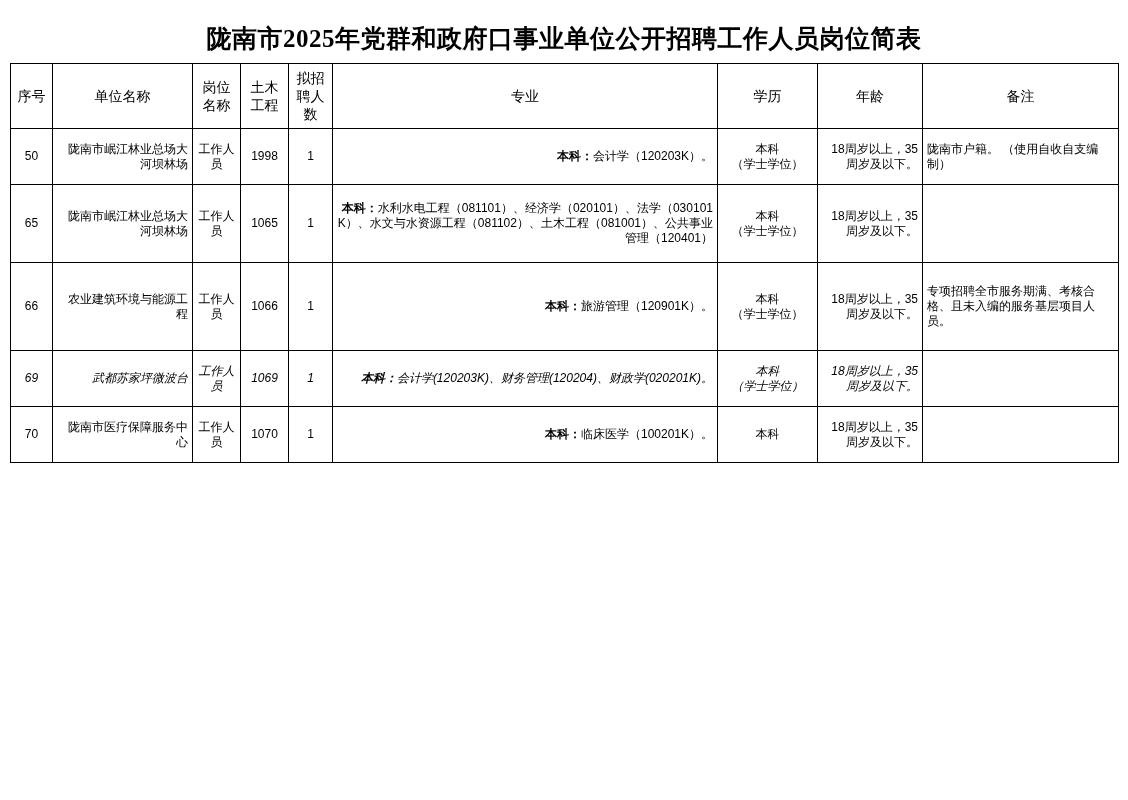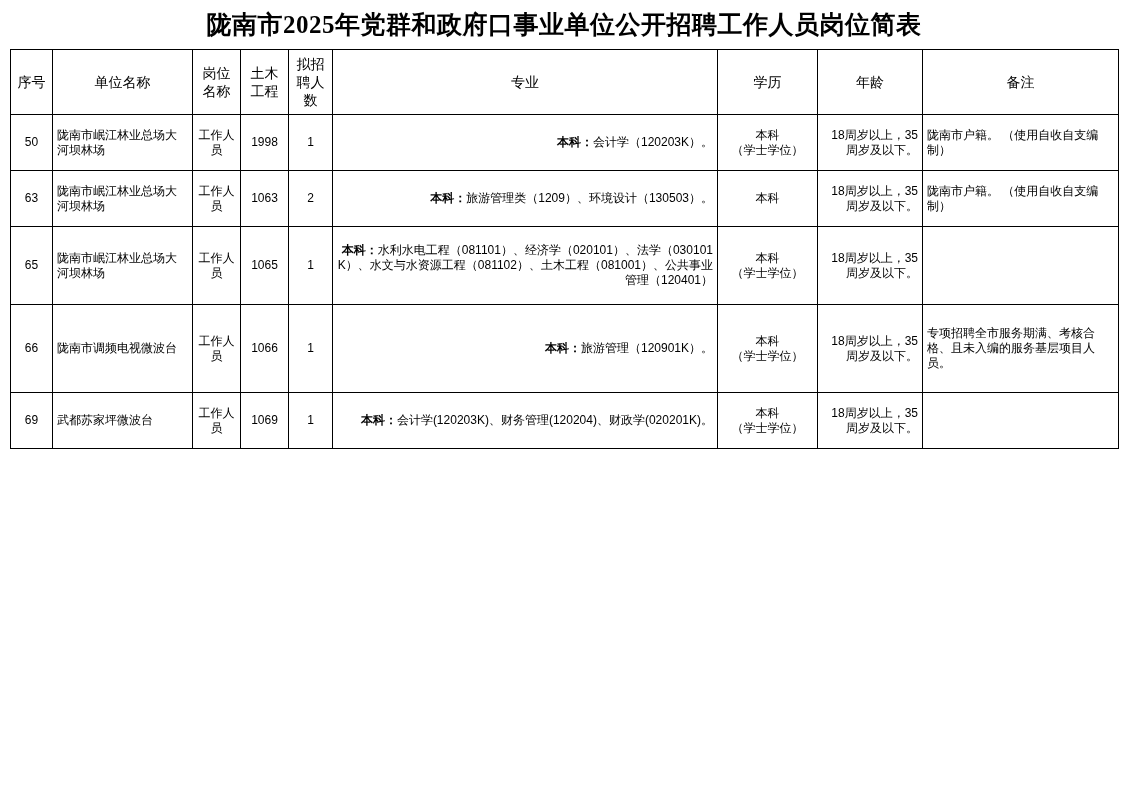--- a/index.html
+++ b/index.html
@@ -11,21 +11,21 @@
     width: 1128px;
     height: 800px;
     font-family: "Liberation Sans", sans-serif;
     color: #000000;
     overflow: hidden;
   }
   .page {
     width: 1128px;
     height: 620px;
     box-sizing: border-box;
-    padding: 6px 10px 0 10px;
+    padding: 20px 10px 0 10px;
   }
   .doc-title {
     text-align: center;
     font-family: "Liberation Serif", serif;
     font-weight: bold;
     font-size: 25px;
     letter-spacing: 0.5px;
     line-height: 34px;
     margin: 2px 0 7px 0;
     white-space: nowrap;
@@ -50,21 +50,21 @@
     line-height: 18px;
     height: 58px;
   }
   td.c { text-align: center; }
   td.l { text-align: left; }
   td.major { font-size: 12px; line-height: 17px; text-align: right; }
   td.major b { font-weight: bold; }
   td.note { font-size: 12px; line-height: 17px; }
   td.edu { font-size: 12px; line-height: 16px; }
   td.age { font-size: 12px; line-height: 16px; text-align: right; }
-  td.unit { font-size: 12px; line-height: 17px; text-align: left; }
+  td.unit { font-size: 12px; line-height: 17px; text-align: right; }
   .nowrapcell { white-space: pre-line; }
 </style>
 </head>
 <body>
 
 <div class="page">
 
   <div class="doc-title">陇南市2025年党群和政府口事业单位公开招聘工作人员岗位简表</div>
 
   <table class="grid">
@@ -98,63 +98,63 @@
           <td class="unit">陇南市岷江林业总场大河坝林场</td>
           <td class="c">工作人员</td>
           <td class="c">1998</td>
           <td class="c">1</td>
           <td class="major l"><b>本科：</b><span>会计学（120203K）。</span></td>
           <td class="edu c nowrapcell">本科
 （学士学位）</td>
           <td class="age">18周岁以上，35周岁及以下。</td>
           <td class="note l">陇南市户籍。 （使用自收自支编制）</td>
         </tr>
-        <tr style="height: 56px;">
-          <td class="c">63</td>
-          <td class="unit">陇南市岷江林业总场大河坝林场</td>
-          <td class="c">工作人员</td>
-          <td class="c">1063</td>
-          <td class="c">2</td>
-          <td class="major l"><b>本科：</b><span>旅游管理类（1209）、环境设计（130503）。</span></td>
-          <td class="edu c nowrapcell">本科</td>
-          <td class="age">18周岁以上，35周岁及以下。</td>
-          <td class="note l">陇南市户籍。 （使用自收自支编制）</td>
-        </tr>
         <tr style="height: 78px;">
           <td class="c">65</td>
           <td class="unit">陇南市岷江林业总场大河坝林场</td>
           <td class="c">工作人员</td>
           <td class="c">1065</td>
           <td class="c">1</td>
           <td class="major l"><b>本科：</b><span>水利水电工程（081101）、经济学（020101）、法学（030101K）、水文与水资源工程（081102）、土木工程（081001）、公共事业管理（120401）</span></td>
           <td class="edu c nowrapcell">本科
 （学士学位）</td>
           <td class="age">18周岁以上，35周岁及以下。</td>
           <td class="note l"></td>
         </tr>
         <tr style="height: 88px;">
           <td class="c">66</td>
-          <td class="unit">陇南市调频电视微波台</td>
+          <td class="unit">农业建筑环境与能源工程</td>
           <td class="c">工作人员</td>
           <td class="c">1066</td>
           <td class="c">1</td>
           <td class="major l"><b>本科：</b><span>旅游管理（120901K）。</span></td>
           <td class="edu c nowrapcell">本科
 （学士学位）</td>
           <td class="age">18周岁以上，35周岁及以下。</td>
           <td class="note l">专项招聘全市服务期满、考核合格、且未入编的服务基层项目人员。</td>
         </tr>
-        <tr style="height: 56px;">
+        <tr style="height: 56px; font-style: italic;">
           <td class="c">69</td>
           <td class="unit">武都苏家坪微波台</td>
           <td class="c">工作人员</td>
           <td class="c">1069</td>
           <td class="c">1</td>
           <td class="major l"><b>本科：</b><span>会计学(120203K)、财务管理(120204)、财政学(020201K)。</span></td>
           <td class="edu c nowrapcell">本科
 （学士学位）</td>
           <td class="age">18周岁以上，35周岁及以下。</td>
           <td class="note l"></td>
         </tr>
+        <tr style="height: 56px;">
+          <td class="c">70</td>
+          <td class="unit">陇南市医疗保障服务中心</td>
+          <td class="c">工作人员</td>
+          <td class="c">1070</td>
+          <td class="c">1</td>
+          <td class="major l"><b>本科：</b><span>临床医学（100201K）。</span></td>
+          <td class="edu c nowrapcell">本科</td>
+          <td class="age">18周岁以上，35周岁及以下。</td>
+          <td class="note l"></td>
+        </tr>
       </tbody>
   </table>
 
 </div>
 
 </body></html>

